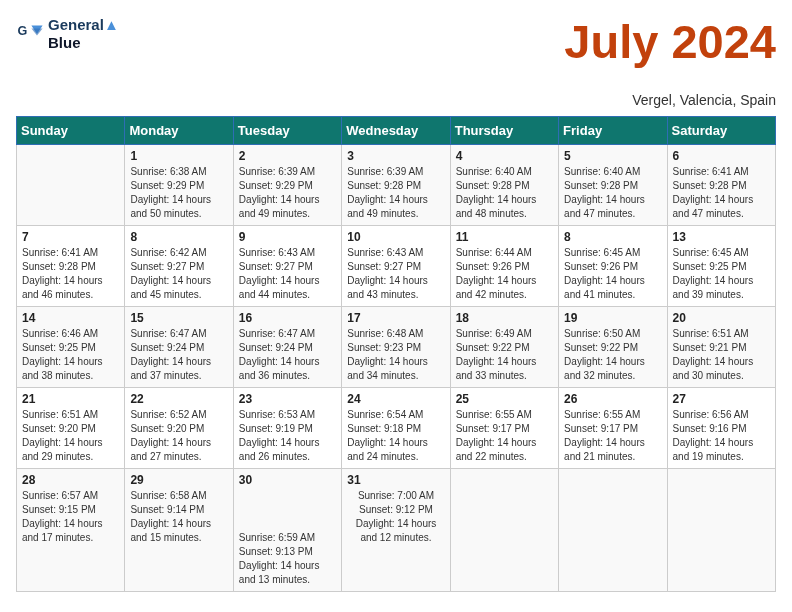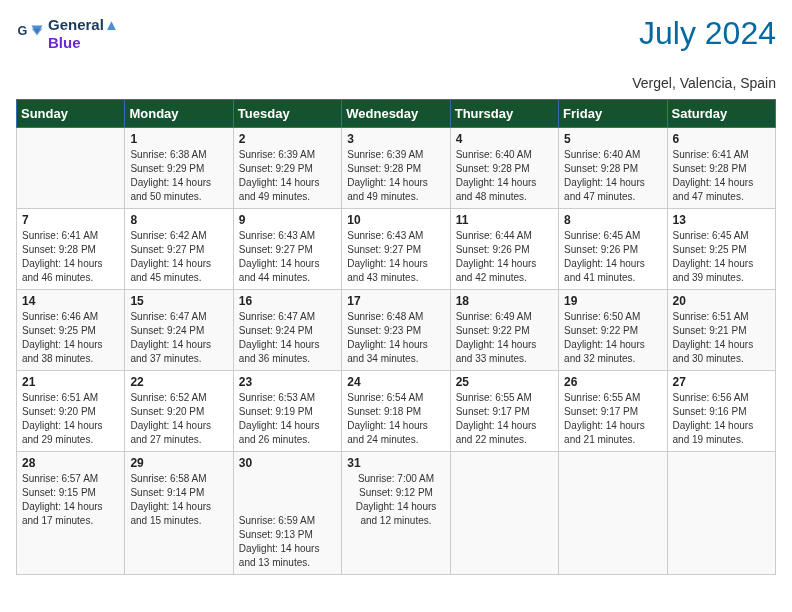--- a/index.html
+++ b/index.html
@@ -22,37 +22,37 @@
       gap: 4px;
     }
     .logo-icon {
       width: 28px;
       height: 28px;
     }
     .title-block {
       text-align: right;
     }
     .month-year {
-      font-size: 32px;
-      font-weight: normal;
-      color: #0369a1;
+      font-size: 47px;
+      font-weight: bold;
+      color: #c2410c;
       line-height: 1.1;
     }
     .location {
       font-size: 14px;
       color: #333;
       margin-top: 24px;
     }
     table {
       width: 100%;
       border-collapse: collapse;
       table-layout: fixed;
     }
     thead tr th {
-      background: #14532d;
+      background: #0f766e;
       color: #fff;
       font-size: 13px;
       font-weight: bold;
       padding: 6px 4px;
       text-align: left;
       border: 1px solid #2e6db4;
     }
     tbody tr td {
       border: 1px solid #ccc;
       vertical-align: top;
@@ -86,21 +86,21 @@
   <div class="logo">
     <svg class="logo-icon" viewBox="0 0 40 40">
       <text x="2" y="22" font-size="18" font-weight="bold" fill="#1a3a5c">G</text>
       <polygon points="22,8 38,8 30,20" fill="#4a90d9"></polygon>
       <polygon points="22,12 38,12 30,22" fill="#2e6db4" opacity="0.6"></polygon>
     </svg>
     <div>
       <div style="font-size:15px; font-weight:bold; color:#1a3a5c; line-height:1.2;">
         General<span style="color:#4a90d9;">▲</span>
       </div>
-      <div style="font-size:15px; font-weight:bold; color:#6d28d9; line-height:1.2;">Blue</div>
+      <div style="font-size:15px; font-weight:bold; color:#0f172a; line-height:1.2;">Blue</div>
     </div>
   </div>
   <div class="title-block">
     <div class="month-year">July 2024</div>
     <div class="location">Vergel, Valencia, Spain</div>
   </div>
 </div>
 
 <table>
   <thead>

